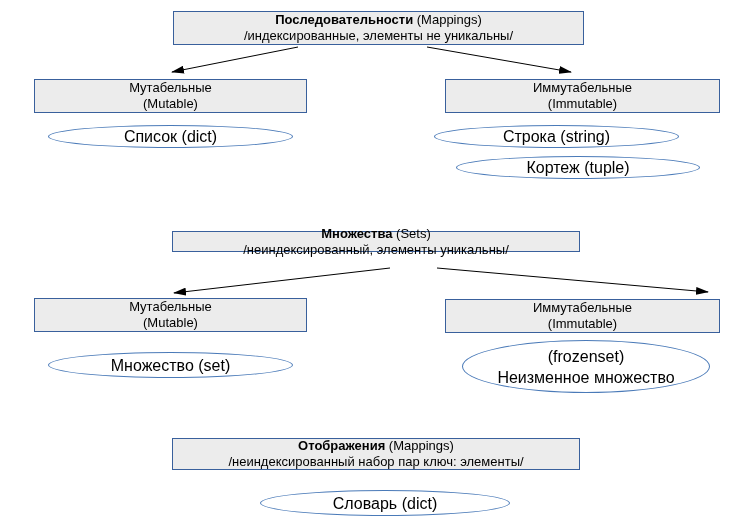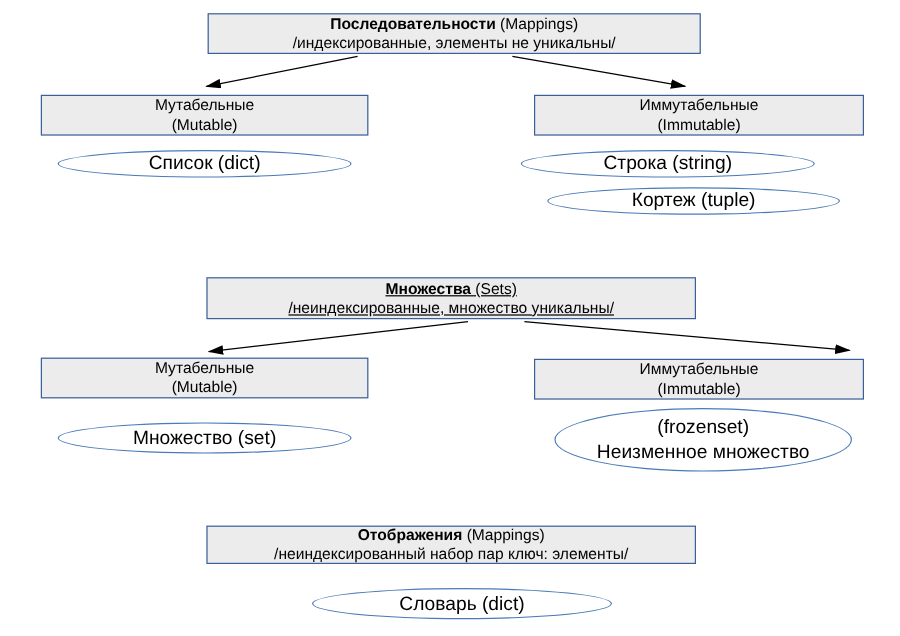--- a/index.html
+++ b/index.html
@@ -98,25 +98,25 @@
   </div>
 
   <div class="ellipse" style="left:434px; top:125px; width:245px; height:23px;">
     <span>Строка (string)</span>
   </div>
 
   <div class="ellipse" style="left:456px; top:156px; width:244px; height:23px;">
     <span>Кортеж (tuple)</span>
   </div>
 
-  <div class="dbox" style="left:172px; top:231px; width:408px; height:35px;text-decoration:underline;">
+  <div class="dbox" style="left:172px; top:231px; width:408px; height:21px;">
     <div>
       <span class="t-bold">Множества</span><span> (Sets)</span>
     </div>
-    <div>/неиндексированные, множество уникальны/</div>
+    <div>/неиндексированный, элементы уникальны/</div>
   </div>
 
   <div class="dbox" style="left:34px; top:298px; width:273px; height:34px;">
     <div>Мутабельные</div>
     <div>(Mutable)</div>
   </div>
 
   <div class="dbox" style="left:445px; top:299px; width:275px; height:34px;">
     <div>Иммутабельные</div>
     <div>(Immutable)</div>

